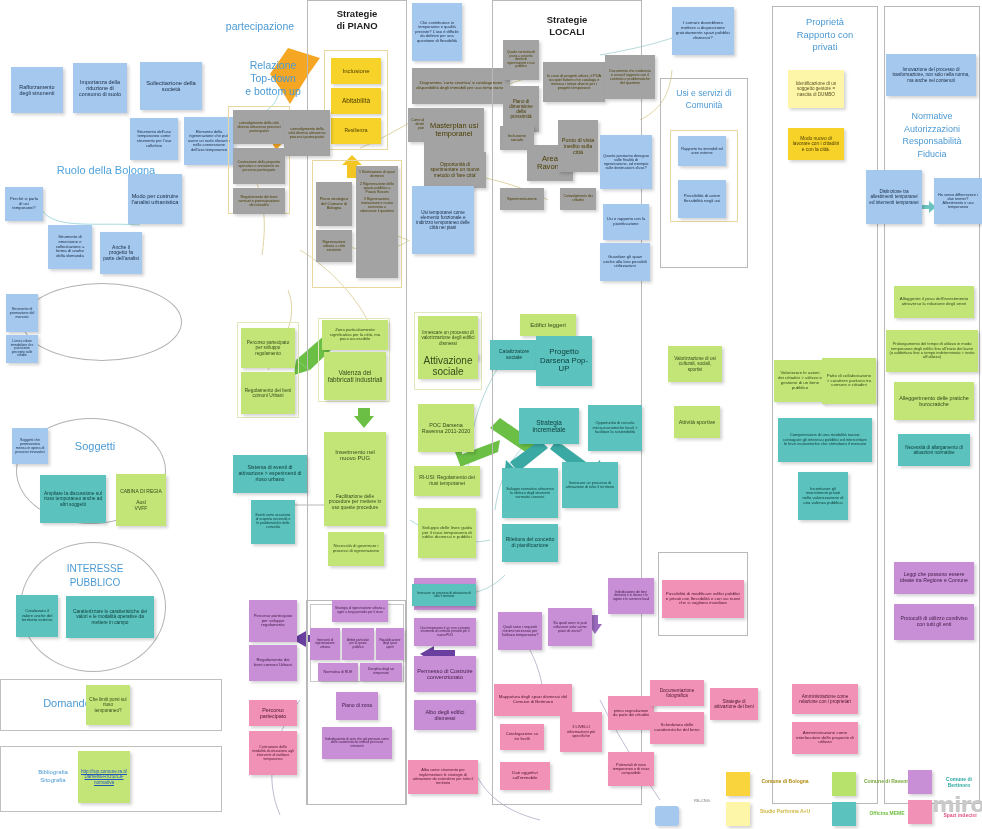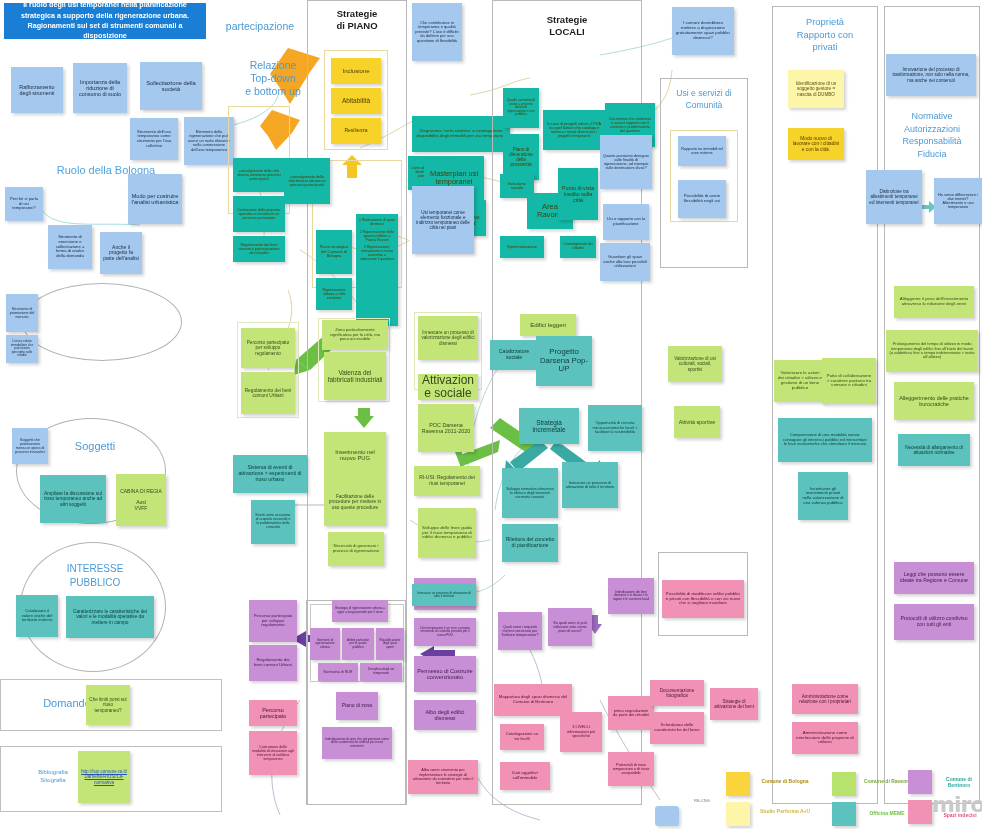--- a/index.html
+++ b/index.html
@@ -19,21 +19,21 @@
     position: absolute;
     display: flex; align-items: center; justify-content: center;
     text-align: center;
     padding: 2px 3px;
     line-height: 1.12;
     box-shadow: 2px 2px 3px rgba(0,0,0,0.18);
     overflow: hidden;
     word-break: break-word;
   }
   .n-blue    { background:#a5c8ee; color:#1a2c44; }
-  .n-yellow  { background:#14b8a6; color:#4a3c00;margin-top:48px; }
+  .n-yellow  { background:#a3a3a3; color:#4a3c00; }
   .n-yellow2 { background:#f7d32a; color:#4a3c00; }
   .n-ltyel   { background:#fdf6a8; color:#555025; }
   .n-green   { background:#c3e577; color:#35491a; }
   .n-teal    { background:#5bc2bd; color:#0e3c3a; }
   .n-purple  { background:#c98fd6; color:#3f1c47; }
   .n-pink    { background:#f291b6; color:#4d1630; }
 
   
   .frame {
     position:absolute;
@@ -182,21 +182,20 @@
       <path d="M592,615 L598,615 L598,625 L592,625 Z"></path>
       <path d="M588,624 L602,624 L595,634 Z"></path>
     </g>
 
     <g fill="#6cc3c0">
       <path d="M922,205 L930,205 L930,209 L922,209 Z"></path>
       <path d="M929,201 L929,213 L936,207 Z"></path>
     </g>
   </svg>
 
-  <div class="banner" style="left:4px; top:3px; width:202px; height:36px;">Il ruolo degli usi temporanei nella pianificazione strategica a supporto della rigenerazione urbana. Ragionamenti sul set di strumenti comunali a disposizione</div>
 
   <div class="sec-title" style="left:210px; top:20px; width:100px; font-size:10.5px;">partecipazione</div>
 
   <div class="sec-title" style="left:234px; top:59px; width:78px; font-size:10.5px; white-space:pre-line; line-height:1.25;">Relazione
 Top-down
 e bottom up</div>
 
   <div class="note n-blue" style="left:11px; top:67px; width:52px; height:46px; font-size:5.4px;">Rafforzamento degli strumenti</div>
   <div class="note n-blue" style="left:73px; top:63px; width:54px; height:50px; font-size:5.4px;">Importanza della riduzione di consumo di suolo</div>
   <div class="note n-blue" style="left:140px; top:62px; width:62px; height:48px; font-size:5.8px;">Sollecitazione della società</div>
@@ -281,21 +280,21 @@
 
   <div class="note n-blue" style="left:412px; top:3px; width:50px; height:58px; font-size:4px;">Che contribuisce in temporaneo e qualità previste? L'uso è difficile da definire per una questione di flessibilità</div>
   <div class="note n-yellow" style="left:412px; top:68px; width:98px; height:36px; font-size:4.3px;">Diagramma 'carta sinottica' = catalogazione disponibilità degli immobili per uso temporaneo</div>
   <div class="note n-yellow" style="left:408px; top:108px; width:44px; height:34px; font-size:3.4px;">Come abbiamo messo la destinazione nuova piano strategico</div>
   <div class="note n-yellow" style="left:424px; top:108px; width:60px; height:44px; font-size:7.4px;">Masterplan usi temporanei</div>
   <div class="note n-yellow" style="left:424px; top:152px; width:62px; height:36px; font-size:4.8px;">Opportunità di sperimentare un nuovo metodo di 'fare città'</div>
   <div class="note n-blue" style="left:412px; top:186px; width:62px; height:68px; font-size:4.6px;">Usi temporanei come elemento funzionale e indirizzo temporaneo delle città nei piani</div>
 
   <div class="subframe green" style="left:414px; top:312px; width:68px; height:78px;"></div>
   <div class="note n-green" style="left:418px; top:316px; width:60px; height:44px; font-size:4.6px;">Innescare un processo di valorizzazione degli edifici dismessi</div>
-  <div class="note n-green" style="left:418px; top:374px; width:60px; height:26px; font-size:12px;">Attivazione sociale</div>
+  <div class="note n-green" style="left:418px; top:353px; width:60px; height:26px; font-size:10px;">Attivazione sociale</div>
 
   <div class="note n-green" style="left:418px; top:404px; width:56px; height:48px; font-size:5.4px;">POC Darsena Ravenna 2011-2020</div>
   <div class="note n-green" style="left:414px; top:466px; width:66px; height:30px; font-size:5px;">RI-USI: Regolamento dei riusi temporanei</div>
   <div class="note n-green" style="left:418px; top:508px; width:58px; height:50px; font-size:4.4px;">Sviluppo delle linee guida per il riuso temporaneo di edifici dismessi e pubblici</div>
   <div class="note n-purple" style="left:414px; top:578px; width:62px; height:32px; font-size:3.2px;">Riuso temporaneo parte di un discorso normativo dentro strumenti ordinari</div>
 
   <div class="frame" style="left:306px; top:600px; width:100px; height:205px;"></div>
   <div class="subframe" style="left:310px; top:604px; width:94px; height:78px; border-color:#c9c9c9;"></div>
   <div class="note n-purple" style="left:332px; top:600px; width:56px; height:22px; font-size:3.2px;">Strategia di rigenerazione urbana = agire a lungo periodo per il riuso</div>
   <div class="note n-purple" style="left:310px; top:628px; width:30px; height:32px; font-size:3.2px;">Interventi di rigenerazione urbana</div>

